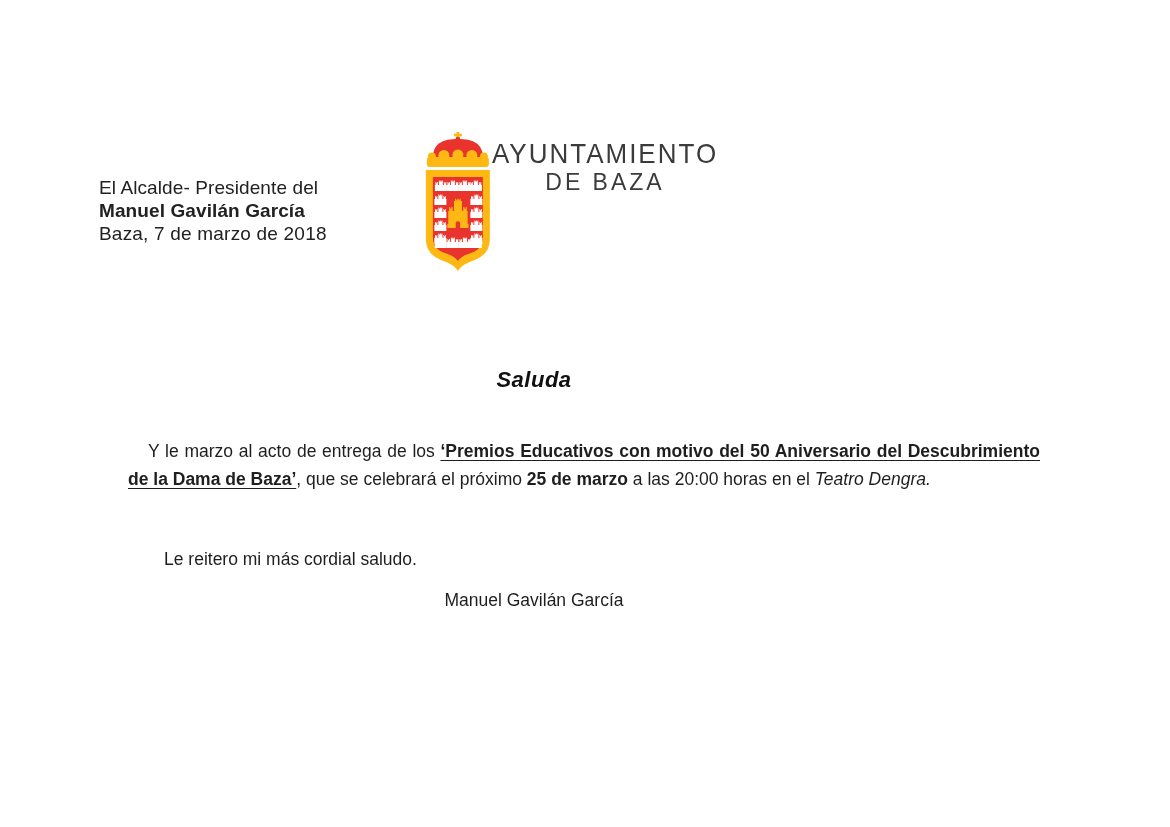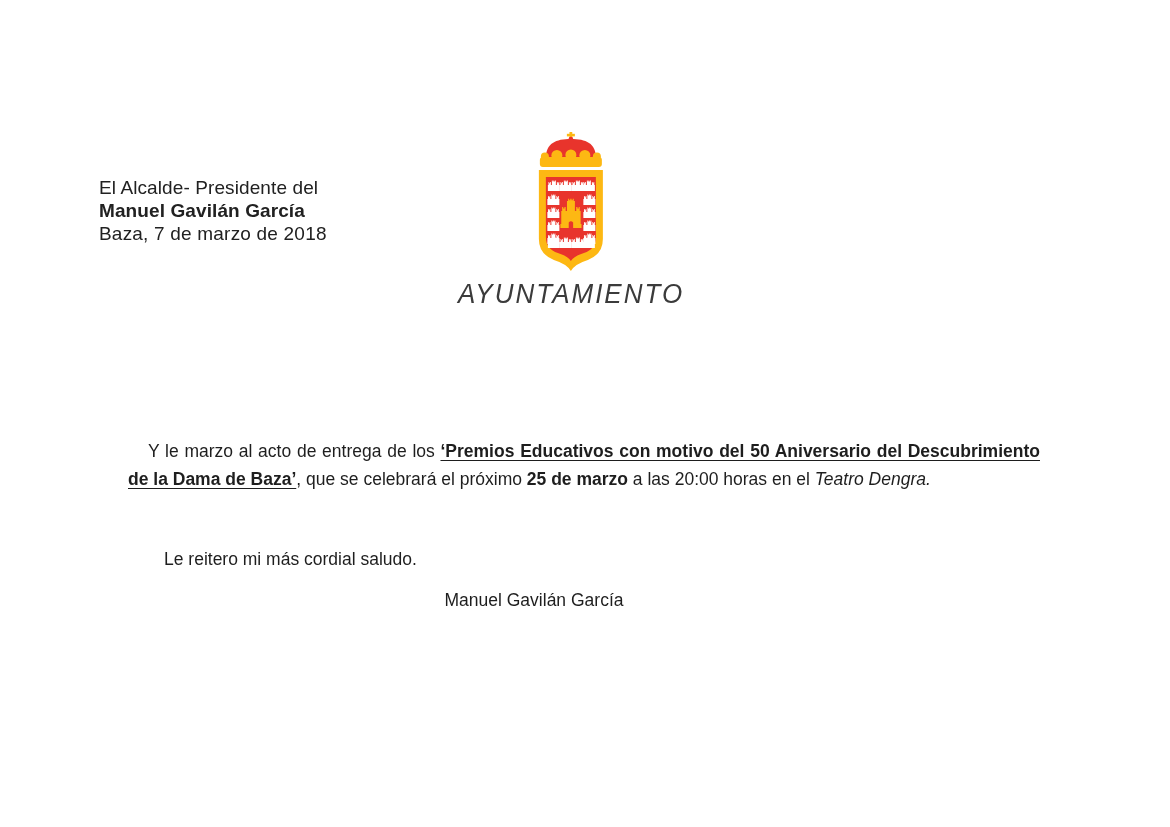--- a/index.html
+++ b/index.html
@@ -29,24 +29,22 @@
   .sender .name { font-weight: bold; }
   .sender .dateline { letter-spacing: 0.2px; }
 
   
   .logo-block {
     position: absolute;
     left: 571px;
     top: 132px;
     transform: translateX(-50%);
     display: flex;
-    flex-direction: column;
-    align-items: center;
+    align-items: flex-start;
     text-align: center;
-    font-style: italic;
   }
   .logo-block svg { display: block; }
   .wordmark {
     margin-top: 9px;
     color: #3b3b3b;
     font-weight: 400;
     line-height: 1.0;
   }
   .wordmark .wm1 {
     font-size: 26px;
@@ -169,22 +167,24 @@
 
         <g transform="translate(23.5,66) scale(0.88,1.0)">
           <path fill="#fdb813" d="M0,30 L0,26 L1,26 L1,13 L2,13 L2,9 L3.2,9 L3.2,10.5 L4.6,10.5 L4.6,9 L6,9 L6,13 L7.5,13 L7.5,3 L8.8,3 L8.8,0.8 L10,0.8 L10,2.2 L11.3,2.2 L11.3,0.8 L12.7,0.8 L12.7,2.2 L14,2.2 L14,0.8 L15.2,0.8 L15.2,3 L16.5,3 L16.5,13 L18,13 L18,9 L19.4,9 L19.4,10.5 L20.8,10.5 L20.8,9 L22,9 L22,13 L23,13 L23,26 L24,26 L24,30 Z"></path>
           <path fill="#e8342c" d="M9.5,30 L9.5,24.5 Q12,21.8 14.5,24.5 L14.5,30 Z"></path>
         </g>
       </g>
     </svg>
 
     <div class="wordmark">
       <span class="wm1">AYUNTAMIENTO</span>
+      <span class="wm2">DE BAZA</span>
     </div>
   </div>
 
+  <div class="saluda">Saluda</div>
 
   <p class="body-par"><span>Y le marzo al acto de entrega de los </span><span class="hl">‘Premios Educativos con motivo del 50 Aniversario del Descubrimiento de la Dama de Baza’</span><span>, que se celebrará el próximo </span><span class="b">25 de marzo</span><span> a las 20:00 horas en el </span><span class="i">Teatro Dengra.</span></p>
 
   <div class="farewell">Le reitero mi más cordial saludo.</div>
   <div class="signature">Manuel Gavilán García</div>
 
 </div>
 
 </body></html>

